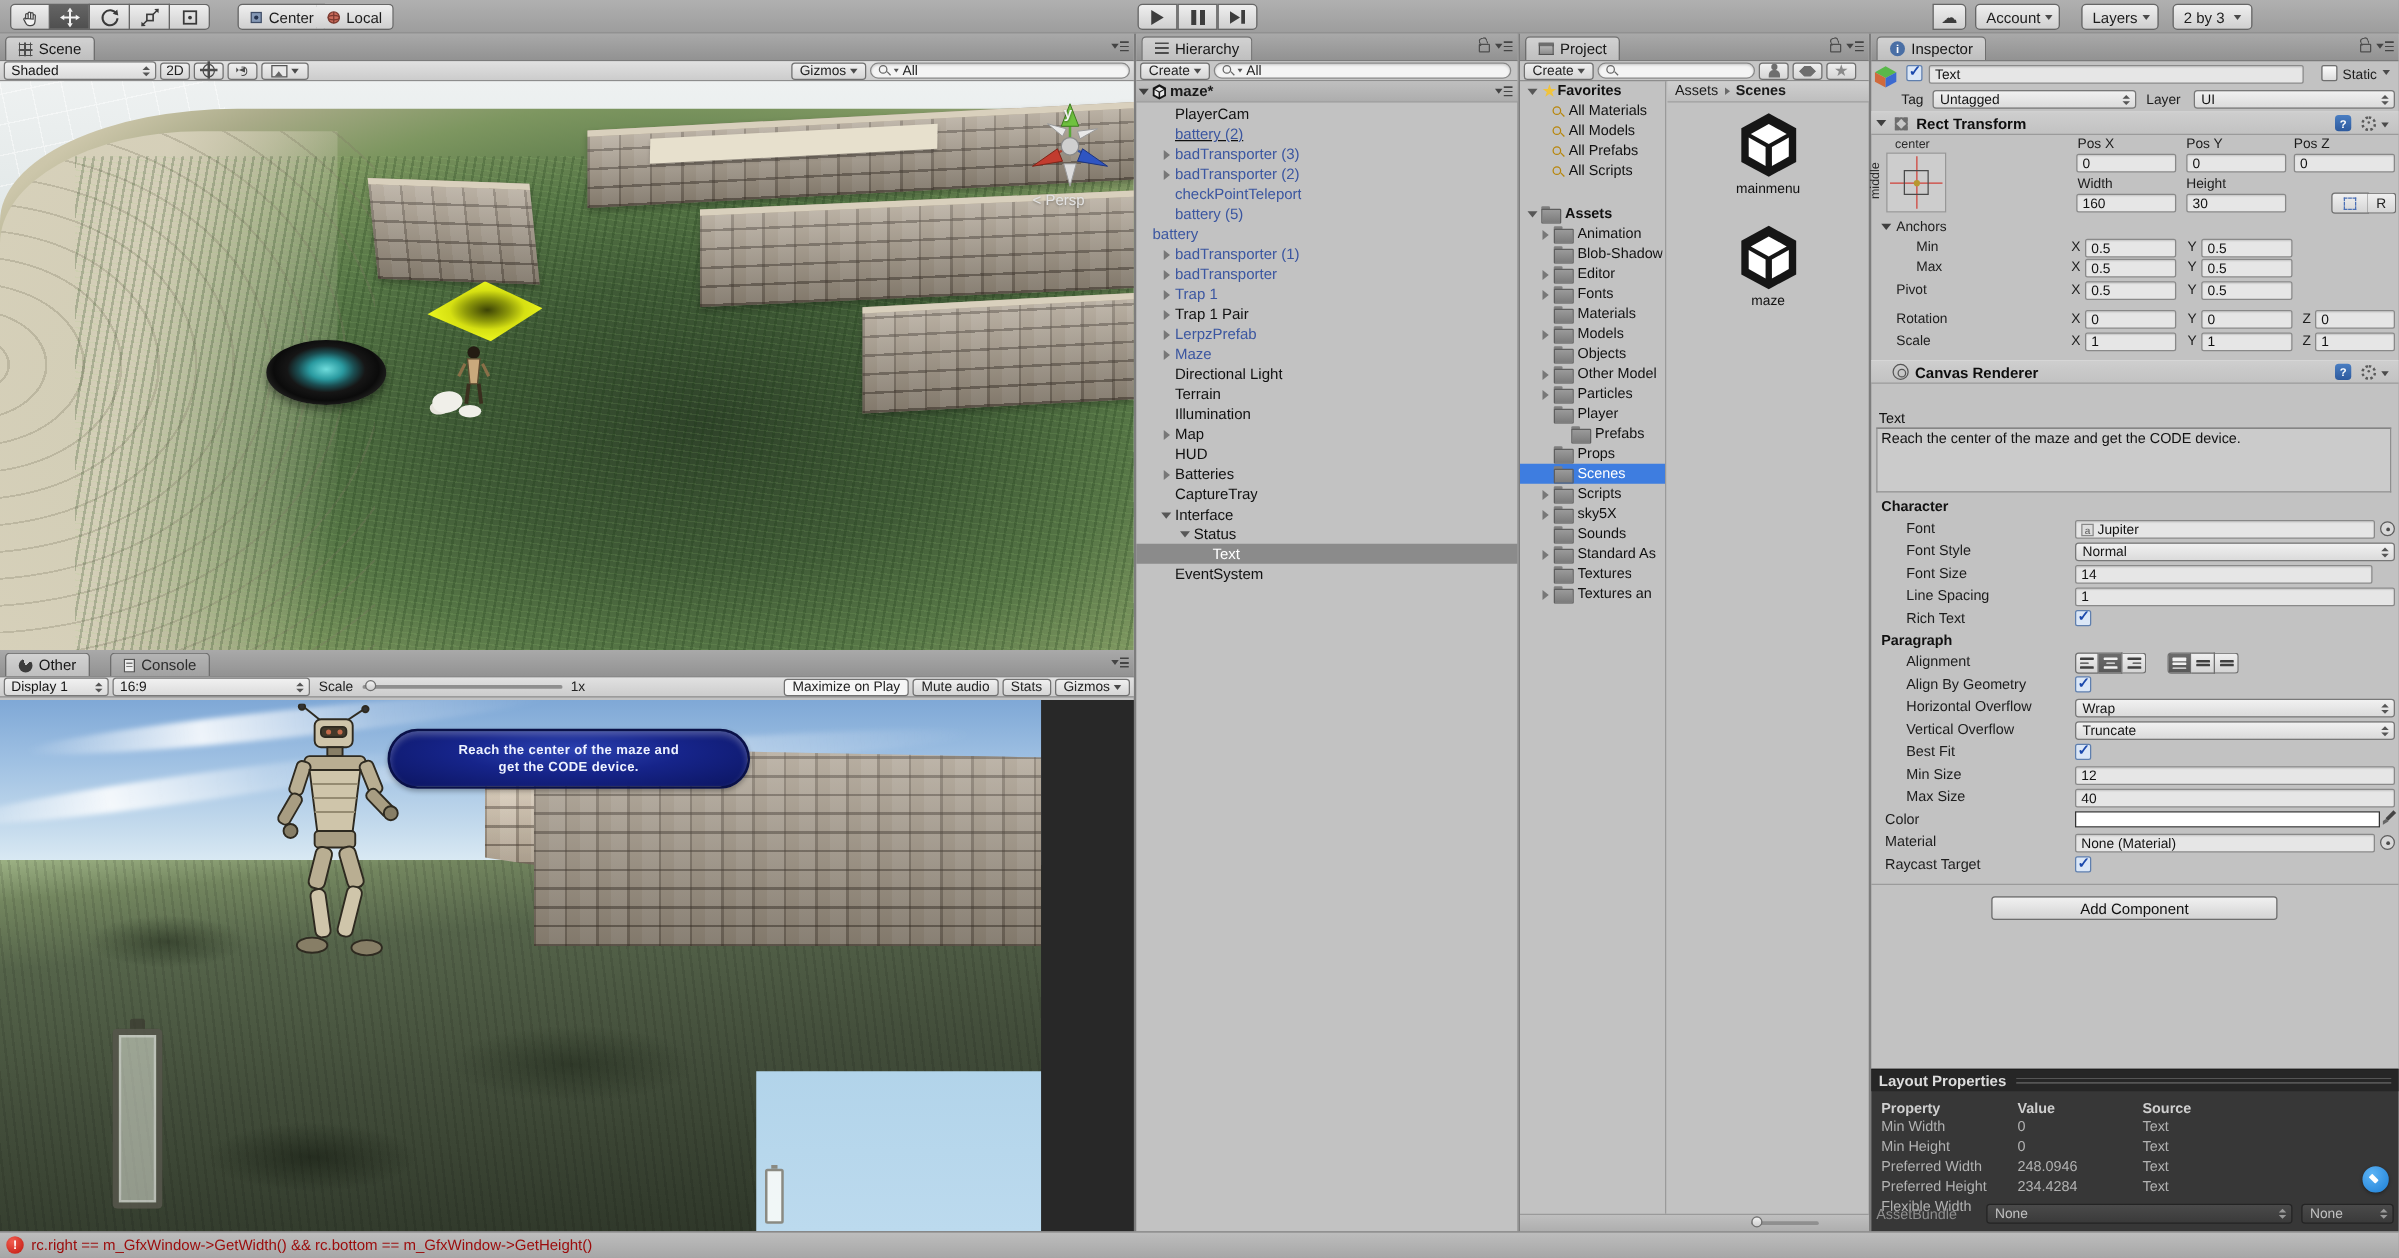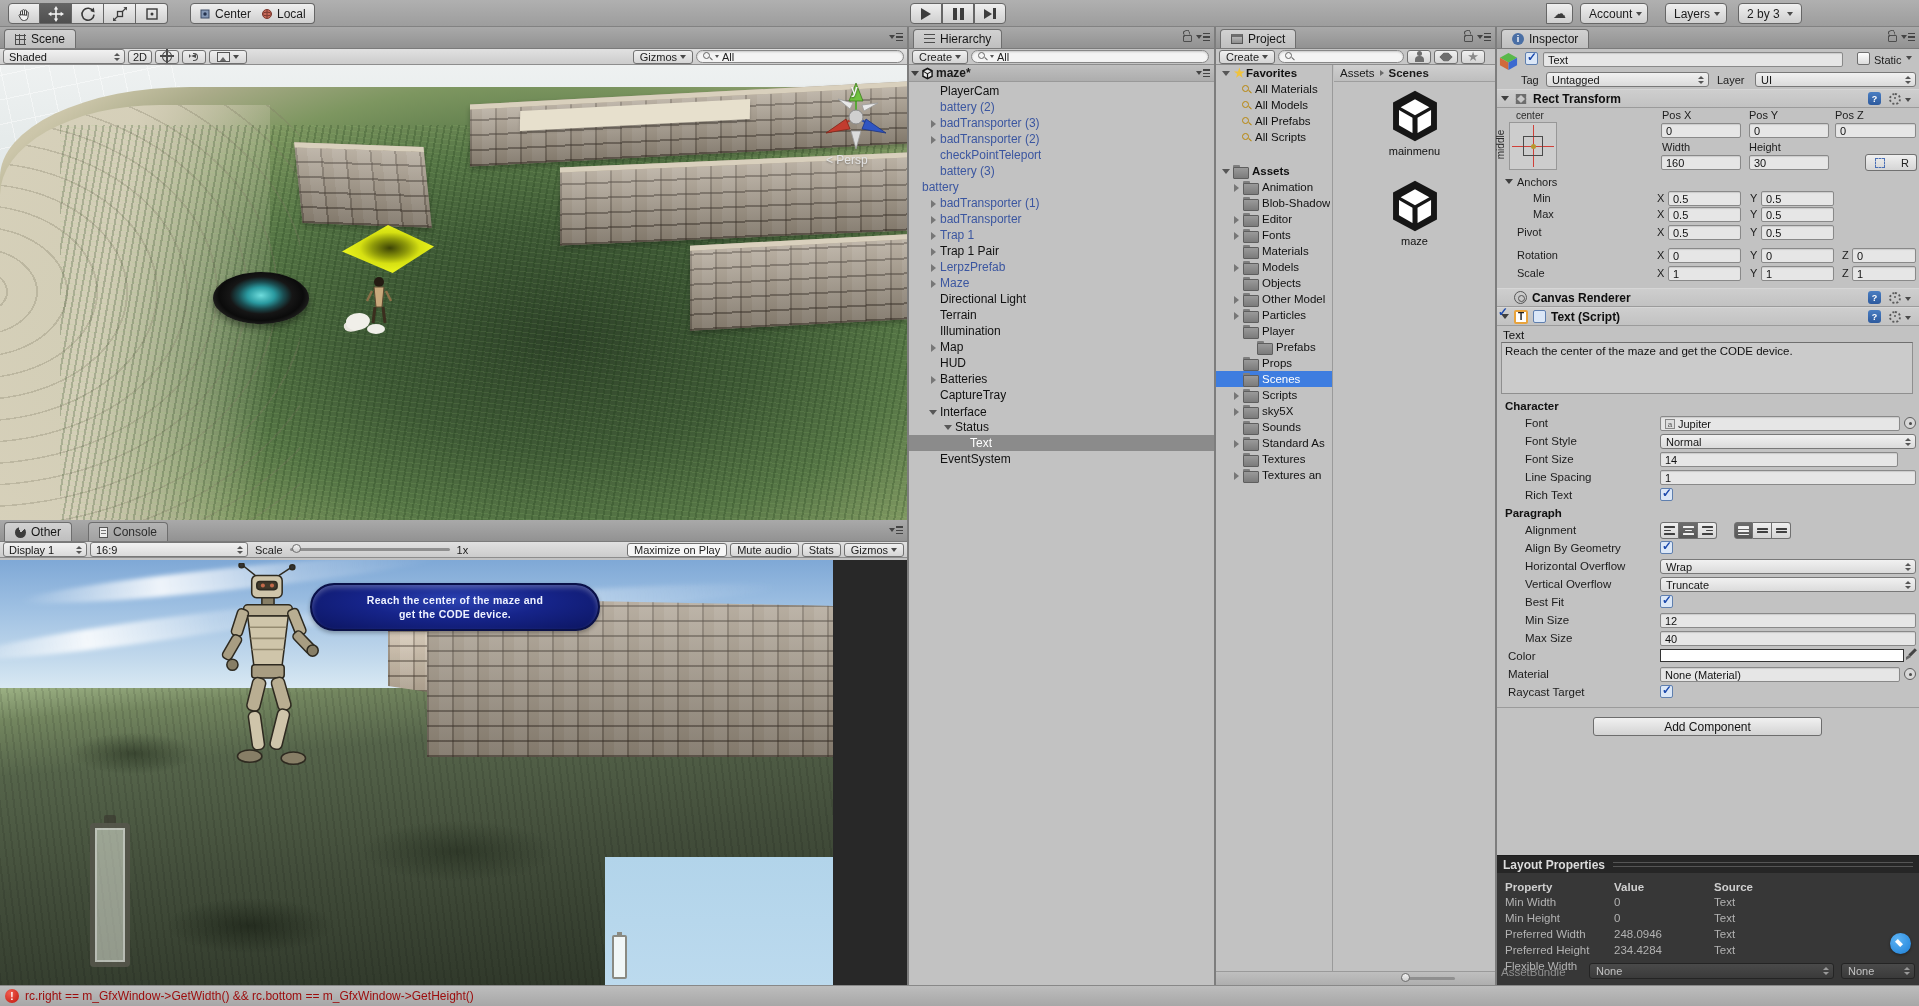--- a/index.html
+++ b/index.html
@@ -494,39 +494,39 @@
         <polygon points="51,25 35,34 35,52 51,43" fill="#e8e8e8"></polygon>
       </svg>
       <span>maze*</span>
       <span class="panelmenu" style="top:3px"></span>
     </div>
     <div style="position:absolute;left:0;right:0;top:56px">
       <div class="hrow" style="padding-left: 18px;">
           <span class="tri"></span>
           <span class="hlabel">PlayerCam</span>
         </div>
-        <div class="hrow prefab" style="padding-left: 18px;">
+        <div class="hrow prefab" style="padding-left: 18px; text-decoration: underline;">
           <span class="tri"></span>
           <span class="hlabel">battery (2)</span>
         </div>
         <div class="hrow prefab" style="padding-left: 18px;">
           <span class="tri r"></span>
           <span class="hlabel">badTransporter (3)</span>
         </div>
         <div class="hrow prefab" style="padding-left: 18px;">
           <span class="tri r"></span>
           <span class="hlabel">badTransporter (2)</span>
         </div>
         <div class="hrow prefab" style="padding-left: 18px;">
           <span class="tri"></span>
           <span class="hlabel">checkPointTeleport</span>
         </div>
         <div class="hrow prefab" style="padding-left: 18px;">
           <span class="tri"></span>
-          <span class="hlabel">battery (3)</span>
+          <span class="hlabel">battery (5)</span>
         </div>
         <div class="hrow prefab" style="padding-left: 0;">
           <span class="tri"></span>
           <span class="hlabel">battery</span>
         </div>
         <div class="hrow prefab" style="padding-left: 18px;">
           <span class="tri r"></span>
           <span class="hlabel">badTransporter (1)</span>
         </div>
         <div class="hrow prefab" style="padding-left: 18px;">
@@ -928,29 +928,20 @@
 
       <div class="chead" style="top:239px">
         <span style="width:8px"></span>
         <span class="cr-ico"></span>
         <span>Canvas Renderer</span>
         <span class="help-ico"></span>
         <span class="gear-ico"></span>
         <span class="gearcaret"></span>
       </div>
 
-      <div class="chead" style="top:258px">
-        <span class="fold"></span>
-        <span class="t-ico"></span>
-        <span class="chk on" style="position:static"></span>
-        <span>Text (Script)</span>
-        <span class="help-ico"></span>
-        <span class="gear-ico"></span>
-        <span class="gearcaret"></span>
-      </div>
       <span class="sechead" style="top:280px;font-weight:normal;left:6px">Text</span>
       <div class="textarea" style="top:293px;height:52px"><span>Reach the center of the maze and get the CODE device.</span></div>
       <span class="sechead" style="top:351px">Character</span>
       <div class="irow" style="top:366px">
         <span class="ilbl">Font</span>
         <div class="ctl field" style="left:163px;width:240px;gap:3px">
           <span style="width:10px;height:10px;background:#dedede;border:1px solid #888;font-size:8px;line-height:9px;text-align:center;color:#555">a</span>
           <span>Jupiter</span>
         </div>
         <span class="picker" style="position:absolute;left:407px;top:2px"></span>

